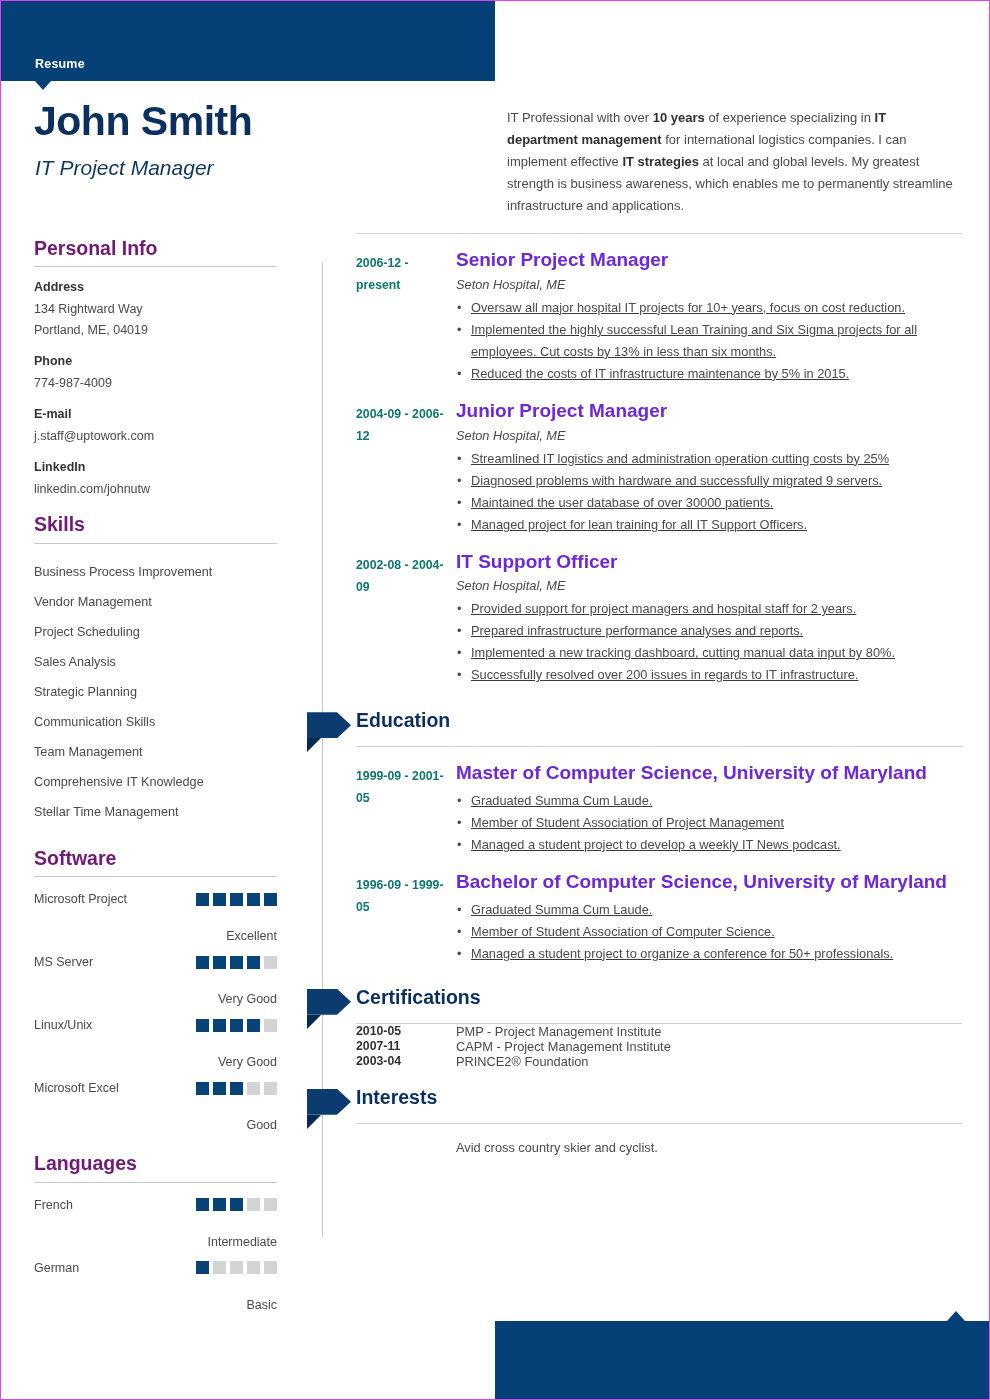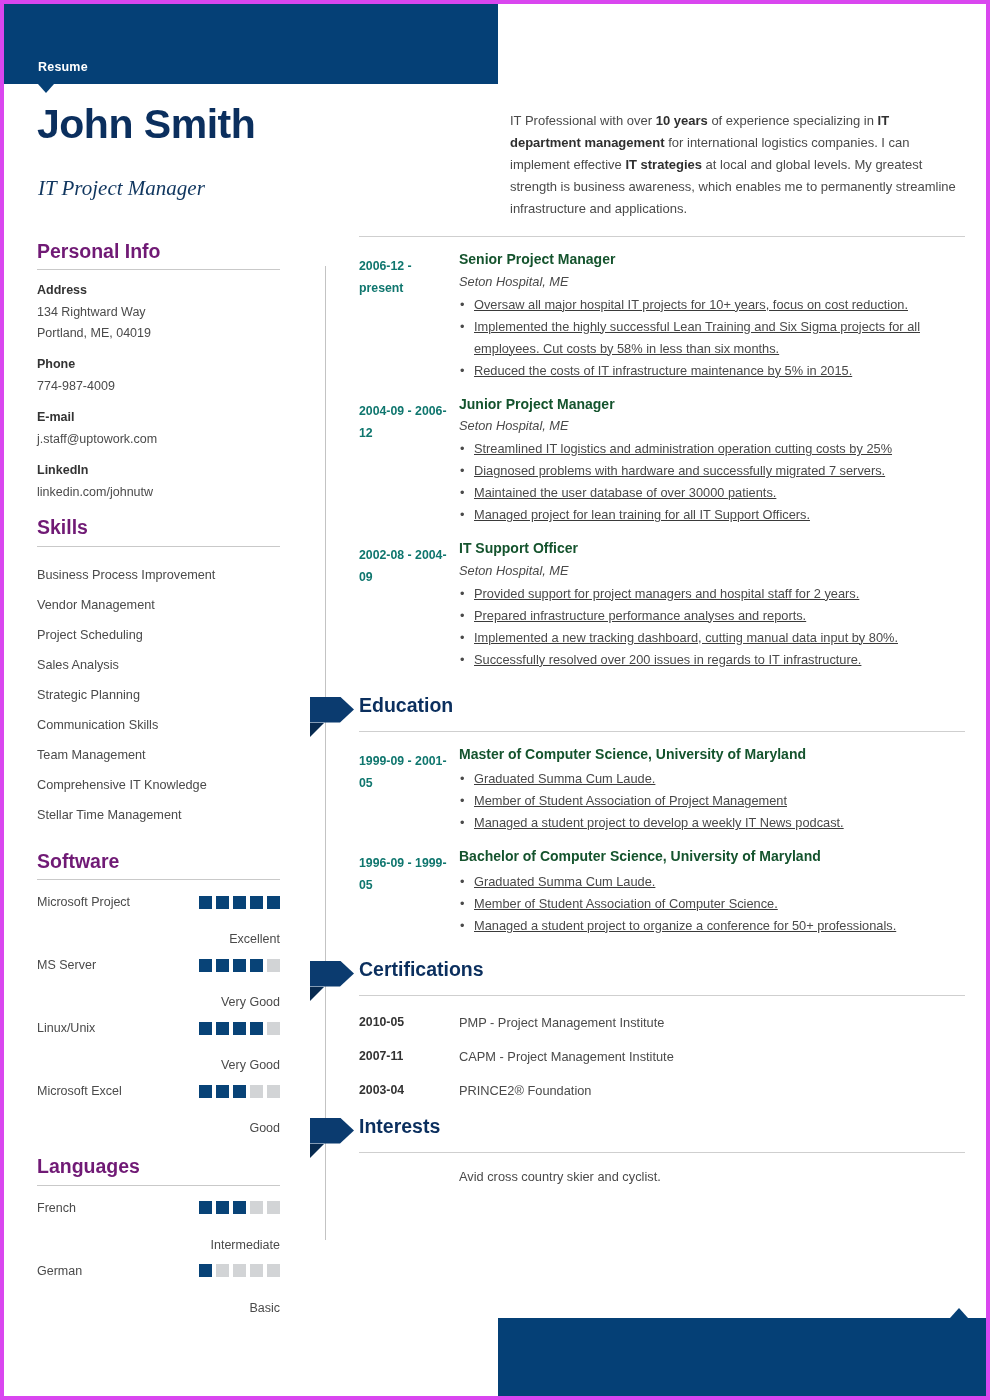--- a/index.html
+++ b/index.html
@@ -5,21 +5,21 @@
   html, body {
     margin: 0;
     padding: 0;
     background: #ffffff;
   }
   .page {
     position: relative;
     width: 990px;
     height: 1400px;
     background: #ffffff;
-    border: 4px solid #d946ef;
+    border: 1px solid #d946ef;
     box-sizing: border-box;
     overflow: hidden;
     font-family: "Liberation Sans", sans-serif;
     color: #3a3a3a;
   }
 
   
   .hdr-bar {
     position: absolute;
     left: 0;
@@ -55,25 +55,24 @@
     top: 100px;
     font-size: 41px;
     font-weight: bold;
     color: #0b2f5e;
     letter-spacing: -0.5px;
     line-height: 1;
   }
   .job-title {
     position: absolute;
     left: 34px;
-    top: 172px;
+    top: 155px;
     font-size: 21px;
     font-style: italic;
     color: #10365f;
-    font-family: Liberation Serif, serif;
   }
 
   
   .summary {
     position: absolute;
     left: 506px;
     top: 106px;
     width: 452px;
     font-size: 13px;
     line-height: 22px;
@@ -219,23 +218,23 @@
     padding-left: 49px;
     box-sizing: content-box;
     font-size: 12.3px;
     font-weight: bold;
     color: #0f766e;
     line-height: 22px;
     padding-top: 4px;
   }
   .entry-body { flex: 1; }
   .entry-role {
-    font-size: 14px;
-    font-weight: bold;
-    color: #14532d;
+    font-size: 19px;
+    font-weight: bold;
+    color: #6d28d9;
     margin-bottom: 5px;
     line-height: 1.25;
   }
   .entry-org {
     font-size: 12.8px;
     font-style: italic;
     color: #4a4a4a;
     margin-bottom: 5px;
   }
   .bullets {
@@ -255,21 +254,21 @@
   .bullets li:before {
     content: "\2022";
     position: absolute;
     left: 1px;
     top: 0;
     color: #4a4a4a;
   }
 
   .cert-row {
     display: flex;
-    margin-top: 19px;
+    margin-top: 0;
   }
   .cert-date {
     width: 100px;
     flex: none;
     padding-left: 49px;
     box-sizing: content-box;
     font-size: 12.3px;
     font-weight: bold;
     color: #333333;
   }
@@ -462,33 +461,33 @@
     <div class="rsec">
       <div class="rsec-rule"></div>
       <div>
           <div class="entry">
             <div class="entry-date">2006-12 - present</div>
             <div class="entry-body">
               <div class="entry-role">Senior Project Manager</div>
               <div class="entry-org">Seton Hospital, ME</div>
               <ul class="bullets">
                 <li>Oversaw all major hospital IT projects for 10+ years, focus on cost reduction.</li>
-                <li>Implemented the highly successful Lean Training and Six Sigma projects for all employees. Cut costs by 58% in less than six months.</li>
+                <li>Implemented the highly successful Lean Training and Six Sigma projects for all employees. Cut costs by 13% in less than six months.</li>
                 <li>Reduced the costs of IT infrastructure maintenance by 5% in 2015.</li>
               </ul>
             </div>
           </div>
           <div class="entry">
             <div class="entry-date">2004-09 - 2006-12</div>
             <div class="entry-body">
               <div class="entry-role">Junior Project Manager</div>
               <div class="entry-org">Seton Hospital, ME</div>
               <ul class="bullets">
                 <li>Streamlined IT logistics and administration operation cutting costs by 25%</li>
-                <li>Diagnosed problems with hardware and successfully migrated 7 servers.</li>
+                <li>Diagnosed problems with hardware and successfully migrated 9 servers.</li>
                 <li>Maintained the user database of over 30000 patients.</li>
                 <li>Managed project for lean training for all IT Support Officers.</li>
               </ul>
             </div>
           </div>
           <div class="entry">
             <div class="entry-date">2002-08 - 2004-09</div>
             <div class="entry-body">
               <div class="entry-role">IT Support Officer</div>
               <div class="entry-org">Seton Hospital, ME</div>

